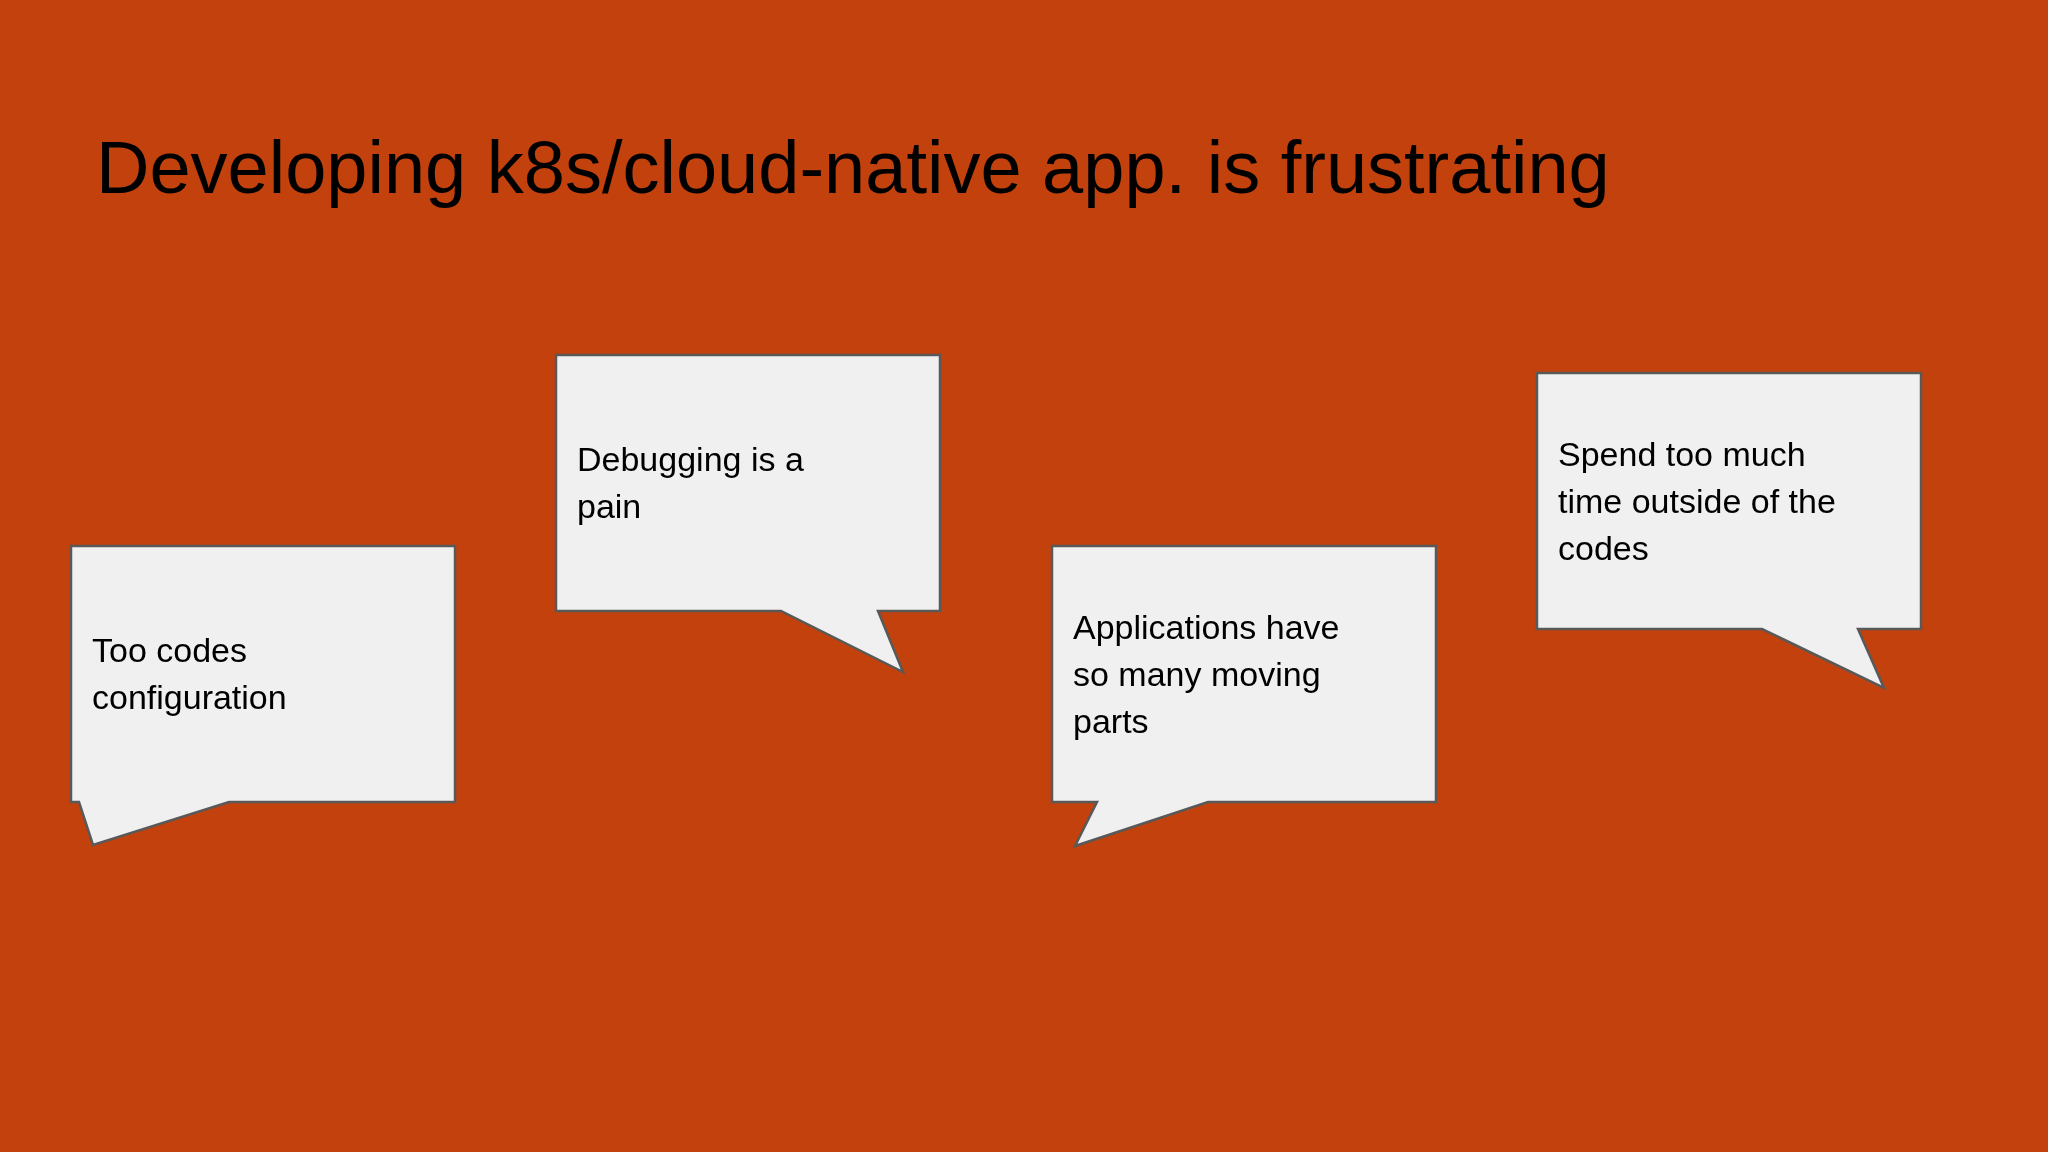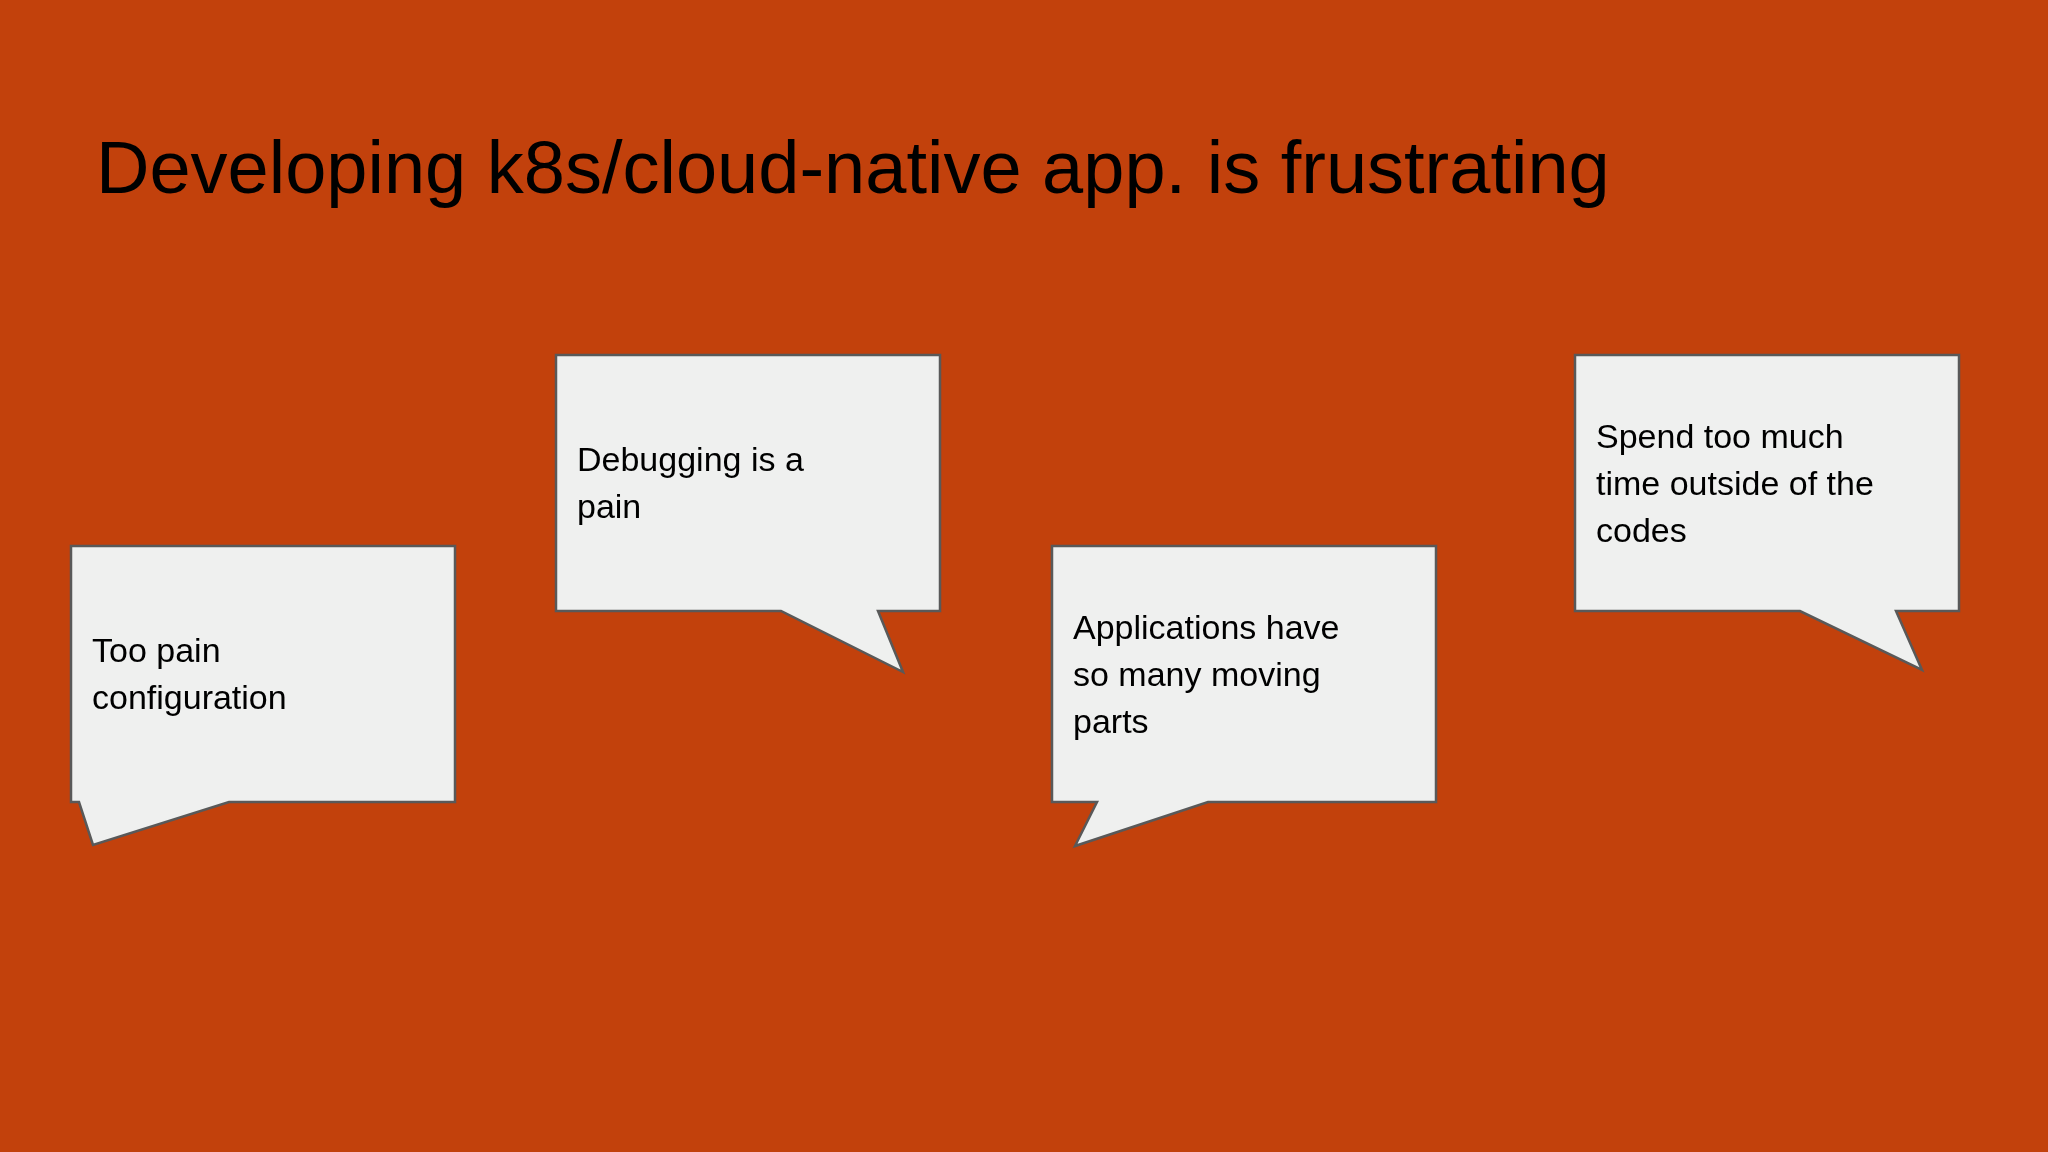--- a/index.html
+++ b/index.html
@@ -59,34 +59,34 @@
   }
   .bubble path {
     fill: #eff0ef;
     stroke: #595959;
     stroke-width: 2.5;
     stroke-linejoin: miter;
   }
   .bubble-1 { left: 71px;   top: 546px; }
   .bubble-2 { left: 556px;  top: 355px; }
   .bubble-3 { left: 1052px; top: 546px; }
-  .bubble-4 { left: 1537px; top: 355px; margin-left: 38px; }
+  .bubble-4 { left: 1537px; top: 373px; }
 </style>
 </head>
 <body>
 
 <div class="slide">
 
   <div class="slide-title">Developing k8s/cloud-native app. is frustrating</div>
 
   <div class="bubble bubble-1">
     <svg width="390" height="326" viewBox="0 0 390 326">
       <path transform="translate(3,3)" d="M0 0 H384 V256 H158 L22 299 L8 256 H0 Z"></path>
     </svg>
-    <div class="bubble-text">Too pain
+    <div class="bubble-text">Too codes
 configuration</div>
   </div>
 
   <div class="bubble bubble-3">
     <svg width="390" height="326" viewBox="0 0 390 326">
       <path transform="translate(3,3)" d="M0 0 H384 V256 H156 L23 300 L45 256 H0 Z"></path>
     </svg>
     <div class="bubble-text">Applications have
 so many moving
 parts</div>

